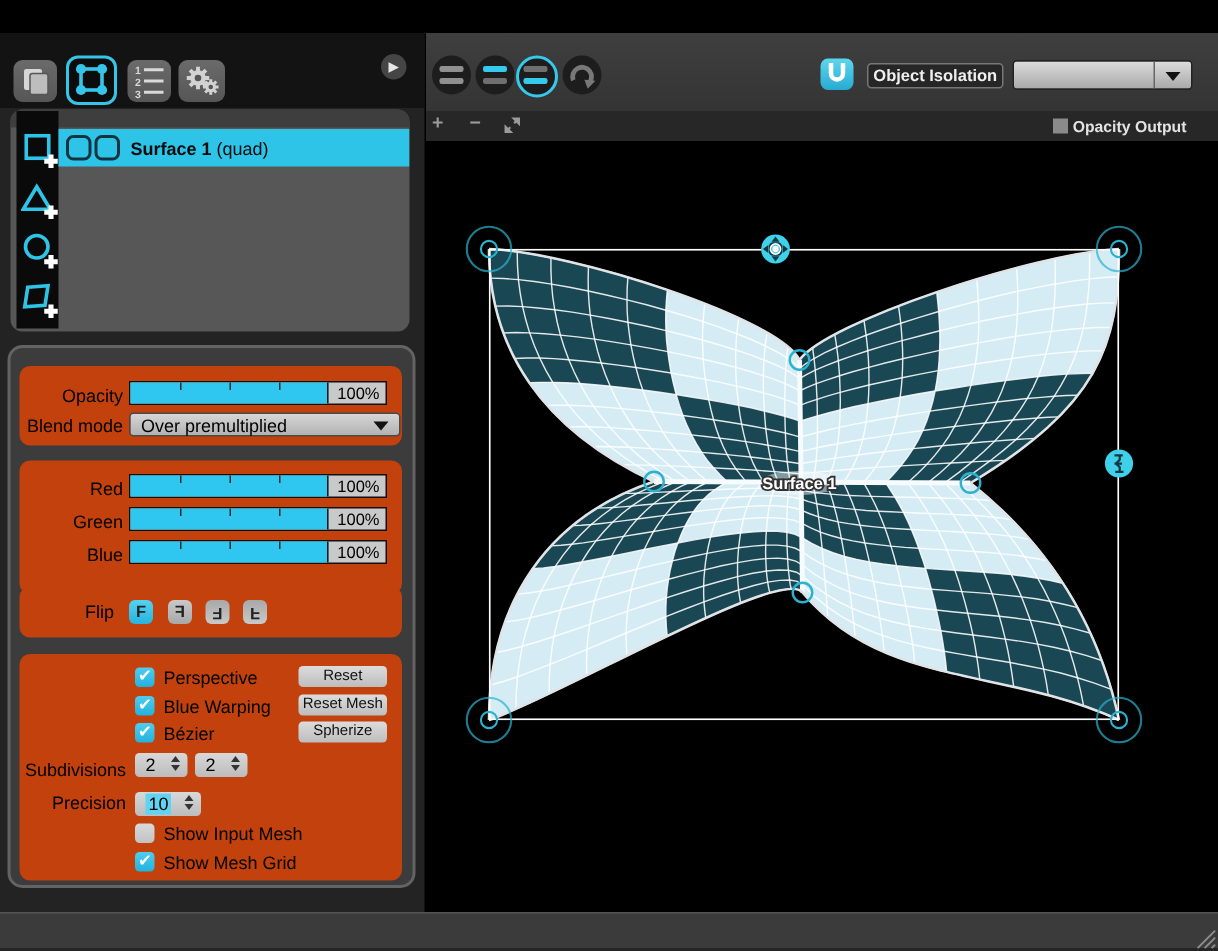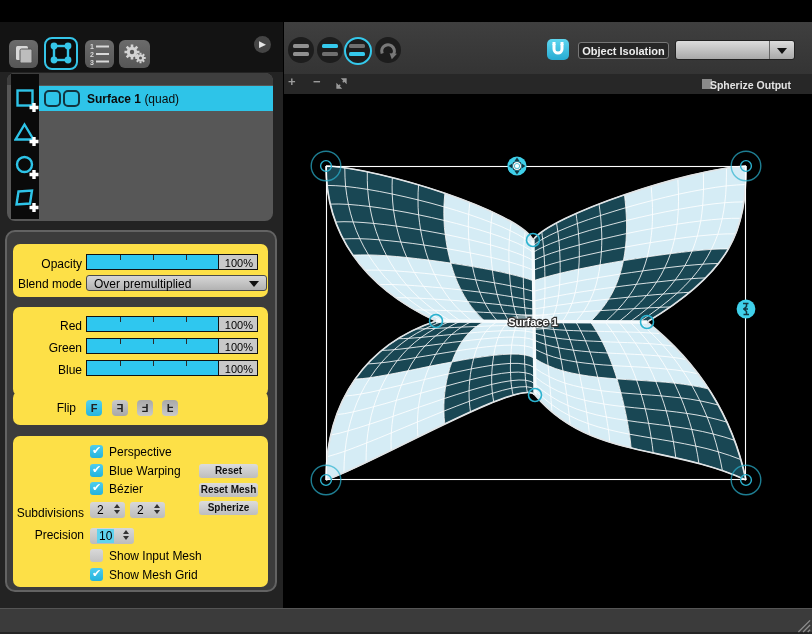--- a/index.html
+++ b/index.html
@@ -39,42 +39,42 @@
 #surfcol { position:absolute; left:4px; top:1px; width:28px; height:145px; background:#0a0a0a; }
 .addbtn { position:absolute; left:7px; width:25px; height:25px; }
 #surfrow { position:absolute; left:32px; top:13px; width:234px; height:25px; background:#2ec4e8; }
 .rowbox { position:absolute; top:4px; width:17px; height:17px; border:2px solid #123440; border-radius:5px; }
 #surfname { position:absolute; left:48px; top:6px; font-size:12px; color:#0b0b0b; font-weight:bold; }
 #surfname span { font-weight:normal; }
 
 
 #ctrlpanel { position:absolute; left:5px; top:230px; width:272px; height:362px;
   background:#3c3c3c; border:2px solid #636363; border-radius:10px; }
-.subpanel { position:absolute; left:8px; width:255px; background:#fde047; border-radius:7px; }
+.subpanel { position:absolute; left:8px; width:255px; background:#c2410c; border-radius:7px; }
 .lbl { position:absolute; font-size:12px; color:#000; text-align:right; }
 .slider { position:absolute; left:73px; width:172px; height:16px; border:1px solid #111; background:#c9c9c9; }
 .slfill { position:absolute; left:0; top:0; height:100%; width:132px; background:#2fc7ef; border-right:1px solid #111; }
 .tick { position:absolute; top:0; width:1px; height:5px; background:#2a2a2a; }
 .slval { position:absolute; right:4px; top:2px; font-size:11px; color:#000; }
 .ddown { position:absolute; left:73px; width:181px; height:16px; border-radius:3px;
   background:linear-gradient(#d6d6d6,#b2b2b2); border:1px solid #4a4a4a; font-size:12px; color:#000;
   padding:1px 0 0 7px; }
 .ddarr { position:absolute; right:7px; top:5px; width:0; height:0;
   border-left:5px solid transparent; border-right:5px solid transparent; border-top:6px solid #111; }
 .fbtn { position:absolute; top:0; width:16px; height:16px; border-radius:4px;
   background:linear-gradient(#c9c9c9,#a8a8a8); color:#222; font-size:11px; font-weight:bold;
   text-align:center; line-height:16px; }
 .chk { position:absolute; width:13px; height:13px; border-radius:3px;
   background:linear-gradient(#4ecdee,#23b2dd); }
 .chk::after { content:"\2714"; position:absolute; left:2px; top:-1px; color:#fff; font-size:11px; }
 .chk.off { background:linear-gradient(#d9d9d9,#c2c2c2); }
 .chk.off::after { content:""; }
 .pbtn { position:absolute; left:186px; width:59px; height:14px; white-space:nowrap; border-radius:3px;
-  background:linear-gradient(#dcdcdc,#bdbdbd); font-size:10px; font-weight:bold; color:#111;
-  text-align:center; line-height:14px;margin-top:20px; }
+  background:linear-gradient(#dcdcdc,#bdbdbd); font-size:10px; font-weight:normal; color:#111;
+  text-align:center; line-height:14px; }
 .spin { position:absolute; width:35px; height:16px; border-radius:3px;
   background:linear-gradient(#d8d8d8,#bcbcbc); font-size:12px; color:#000; }
 .spin .v { position:absolute; left:7px; top:1px; }
 .spin .arr { position:absolute; right:5px; top:2px; }
 .spin .arr div { width:0; height:0; border-left:3px solid transparent; border-right:3px solid transparent; }
 .spin .arr .up { border-bottom:4.5px solid #333; margin-bottom:2px; }
 .spin .arr .dn { border-top:4.5px solid #333; }
 
 
 #rtoolbar { position:absolute; left:284px; top:22px; width:528px; height:52px;
@@ -292,21 +292,21 @@
     <div class="mico" style="left:4px;">+</div>
     <div class="mico" style="left:29px;">−</div>
     <svg class="mico" style="left:52px; top:4px;" width="11" height="11" viewBox="0 0 11 11">
       <g stroke="#9a9a9a" stroke-width="1.5" fill="#9a9a9a">
         <path d="M6.8,4.2 L9.8,1.2 M4.2,6.8 L1.2,9.8"></path>
         <path d="M9.9,4.4 V1.1 H6.6 Z"></path>
           <path d="M1.1,6.6 V9.9 H4.4 Z"></path>
       </g>
     </svg>
     <div id="pvchk"></div>
-    <div id="pvout">Spherize Output</div>
+    <div id="pvout">Opacity Output</div>
   </div>
 
   <div id="canvas"></div>
   <svg class="abs" style="left:284px; top:94px;" width="528" height="514" viewBox="284 94 528 514">
 <g shape-rendering="auto">
 <path d="M326.0,166.0 L334.8,166.6 L344.8,167.8 L355.7,169.5 L367.3,171.8 L379.6,174.5 L392.3,177.6 L405.4,181.0 L418.6,184.8 L431.8,188.9 L444.9,193.2 L444.9,193.2 L444.3,200.0 L443.9,206.8 L443.8,213.6 L444.0,220.4 L444.4,227.4 L445.2,234.4 L446.2,241.6 L447.4,248.7 L449.0,255.9 L450.8,263.1 L450.8,263.1 L439.7,261.5 L428.5,260.0 L417.5,258.7 L406.8,257.5 L396.4,256.5 L386.6,255.7 L377.2,255.2 L368.5,254.9 L360.4,254.9 L352.9,255.1 L352.9,255.1 L347.7,247.2 L343.1,239.0 L339.1,230.6 L335.6,222.0 L332.6,213.1 L330.2,204.1 L328.4,194.9 L327.1,185.4 L326.3,175.8 L326.0,166.0Z" fill="#194754"></path>
 <path d="M444.9,193.2 L457.6,197.8 L469.9,202.4 L481.6,207.2 L492.5,212.0 L502.5,216.9 L511.4,221.7 L519.0,226.5 L525.3,231.2 L530.0,235.7 L533.0,240.0 L533.0,240.0 L533.0,242.8 L533.1,245.7 L533.1,248.9 L533.1,252.4 L533.2,256.2 L533.2,260.5 L533.2,265.2 L533.3,270.2 L533.3,275.4 L533.4,280.8 L533.4,280.8 L528.8,279.2 L523.3,277.5 L516.9,275.8 L509.6,274.0 L501.4,272.1 L492.4,270.2 L482.8,268.4 L472.5,266.6 L461.8,264.8 L450.8,263.1 L450.8,263.1 L449.0,255.9 L447.4,248.7 L446.2,241.6 L445.2,234.4 L444.4,227.4 L444.0,220.4 L443.8,213.6 L443.9,206.8 L444.3,200.0 L444.9,193.2Z" fill="#d5ecf5"></path>
 <path d="M352.9,255.1 L360.4,254.9 L368.5,254.9 L377.2,255.2 L386.6,255.7 L396.4,256.5 L406.8,257.5 L417.5,258.7 L428.5,260.0 L439.7,261.5 L450.8,263.1 L450.8,263.1 L452.9,270.1 L455.3,277.0 L458.0,283.6 L461.0,289.9 L464.3,295.9 L467.8,301.6 L471.6,306.9 L475.8,311.9 L480.2,316.7 L484.9,321.3 L484.9,321.3 L478.5,321.3 L472.2,321.2 L466.2,321.2 L460.6,321.2 L455.5,321.1 L450.8,321.1 L446.6,321.1 L442.9,321.0 L439.4,321.0 L436.0,321.0 L436.0,321.0 L425.0,315.6 L414.7,309.9 L404.9,304.0 L395.8,297.8 L387.2,291.3 L379.2,284.6 L371.7,277.6 L364.9,270.3 L358.6,262.8 L352.9,255.1Z" fill="#d5ecf5"></path>
 <path d="M450.8,263.1 L461.8,264.8 L472.5,266.6 L482.8,268.4 L492.4,270.2 L501.4,272.1 L509.6,274.0 L516.9,275.8 L523.3,277.5 L528.8,279.2 L533.4,280.8 L533.4,280.8 L533.5,286.2 L533.5,291.4 L533.6,296.4 L533.6,301.1 L533.6,305.4 L533.7,309.2 L533.7,312.7 L533.7,315.9 L533.8,318.8 L533.8,321.6 L533.8,321.6 L530.4,321.6 L526.9,321.6 L523.2,321.5 L519.0,321.5 L514.3,321.5 L509.2,321.4 L503.6,321.4 L497.6,321.4 L491.3,321.3 L484.9,321.3 L484.9,321.3 L480.2,316.7 L475.8,311.9 L471.6,306.9 L467.8,301.6 L464.3,295.9 L461.0,289.9 L458.0,283.6 L455.3,277.0 L452.9,270.1 L450.8,263.1Z" fill="#194754"></path>
 <path d="M533.0,240.0 L536.6,236.1 L541.8,231.9 L548.5,227.5 L556.5,223.0 L565.7,218.3 L576.0,213.6 L587.1,208.8 L599.0,204.0 L611.5,199.3 L624.5,194.8 L624.5,194.8 L625.2,201.3 L625.8,207.7 L626.2,214.1 L626.5,220.5 L626.6,227.0 L626.4,233.6 L626.1,240.3 L625.5,247.1 L624.6,253.9 L623.4,260.7 L623.4,260.7 L611.6,262.7 L600.1,264.8 L589.1,267.0 L578.7,269.1 L569.0,271.2 L560.1,273.3 L552.1,275.3 L544.9,277.3 L538.7,279.1 L533.4,280.8 L533.4,280.8 L533.3,275.4 L533.3,270.2 L533.2,265.2 L533.2,260.5 L533.2,256.2 L533.1,252.4 L533.1,248.9 L533.1,245.7 L533.0,242.8 L533.0,240.0Z" fill="#194754"></path>

